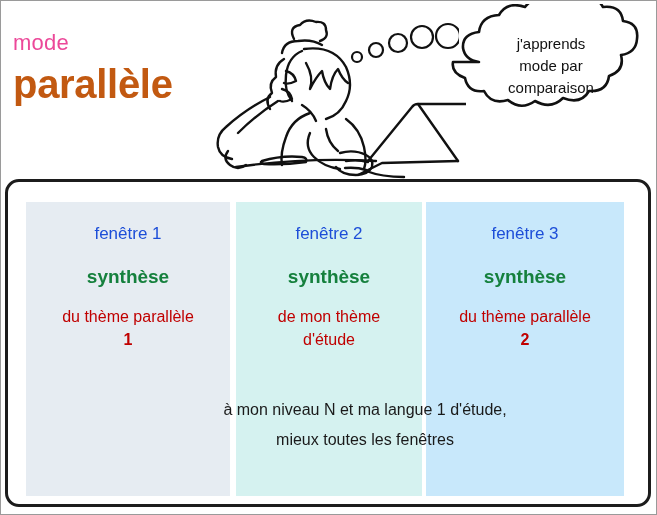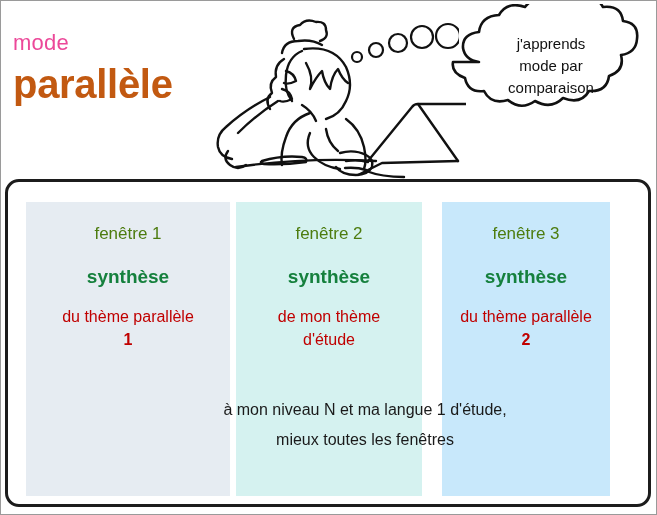--- a/index.html
+++ b/index.html
@@ -91,26 +91,26 @@
 
   .column {
     position: absolute;
     top: 20px;
     height: 294px;
     box-sizing: border-box;
     padding-top: 22px;
   }
   #col-1 { left: 18px;  width: 204px; background: #e6ecf2; }
   #col-2 { left: 228px; width: 186px; background: #d5f2f0; }
-  #col-3 { left: 434px; width: 168px; background: #c8e8fb; }
+  #col-3 { left: 418px; width: 198px; background: #c8e8fb; }
 
   .col-header {
     text-align: center;
     font-size: 17px;
-    color: #4d7c0f;
+    color: #1d4ed8;
     line-height: 1.2;
   }
   .col-synthese {
     text-align: center;
     font-size: 19px;
     font-weight: bold;
     color: #15803d;
     margin-top: 22px;
     line-height: 1.2;
   }

